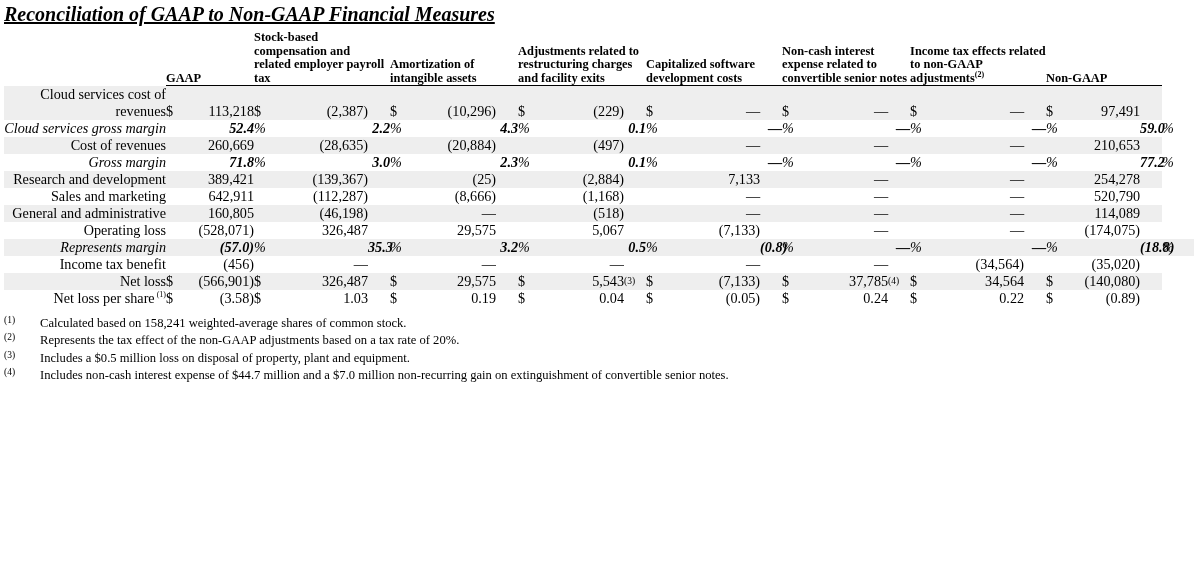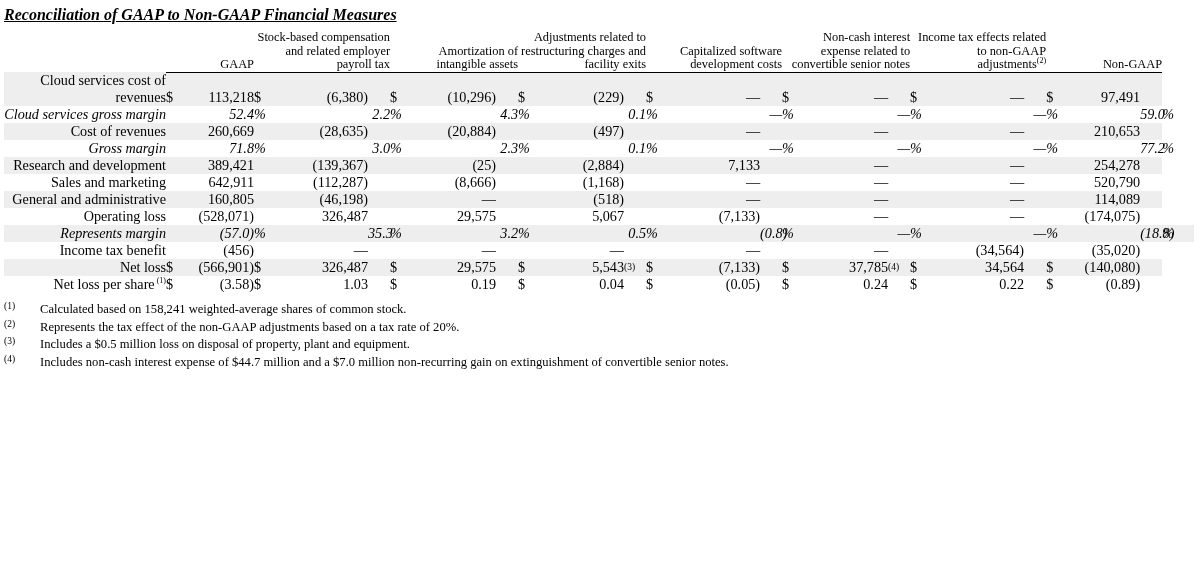--- a/index.html
+++ b/index.html
@@ -20,42 +20,42 @@
     height: 574px;
     padding: 0;
     box-sizing: border-box;
   }
   .title-block {
     padding: 6px 0 0 4px;
   }
   .title-line {
     font-weight: bold;
     font-style: italic;
-    font-size: 16px;
+    font-size: 20px;
     text-decoration: underline;
     line-height: 17px;
     display: block;
     width: max-content;
   }
   table.fin {
     border-collapse: collapse;
     width: 1190px;
     margin-left: 4px;
     margin-top: 8px;
     table-layout: fixed;
   }
   table.fin th, table.fin td {
     padding: 0;
     vertical-align: bottom;
   }
   
   thead th {
     font-size: 12.4px;
-    font-weight: normal;
-    text-align: right;
+    font-weight: bold;
+    text-align: left;
     vertical-align: bottom;
     padding: 0 4px 2px 4px;
     line-height: 13.5px;
     border-bottom: 1.2px solid #000;
   }
   thead th.blank {
     border-bottom: none;
   }
   .sup {
     font-size: 8px;
@@ -84,20 +84,21 @@
     width: 14px;
     padding-left: 4px;
     padding-right: 0;
   }
   td.num {
     text-align: right;
     padding-right: 2px;
   }
   td.num.ital {
     font-style: italic;
+    font-weight: bold;
   }
   td.pct {
     text-align: left;
     width: 22px;
     padding-left: 3px;
     font-style: italic;
   }
   td.fn {
     text-align: left;
     width: 20px;
@@ -176,21 +177,21 @@
         <th colspan="3"><span>Income tax effects related to non-GAAP adjustments</span><span class="sup">(2)</span></th>
         <th colspan="3">Non-GAAP</th>
       </tr>
     </thead>
     <tbody id="tbody">
         <tr class="shaded">
           <td class="label">Cloud services cost of revenues</td>
           <td class="cur">$</td>
           <td class="num">113,218</td>
           <td class="cur">$</td>
-          <td class="num">(6,380)</td>
+          <td class="num">(2,387)</td>
           <td class="pct"></td>
           <td class="cur">$</td>
           <td class="num">(10,296)</td>
           <td class="pct"></td>
           <td class="cur">$</td>
           <td class="num">(229)</td>
           <td class="pct"></td>
           <td class="cur">$</td>
           <td class="num">—</td>
           <td class="pct"></td>

